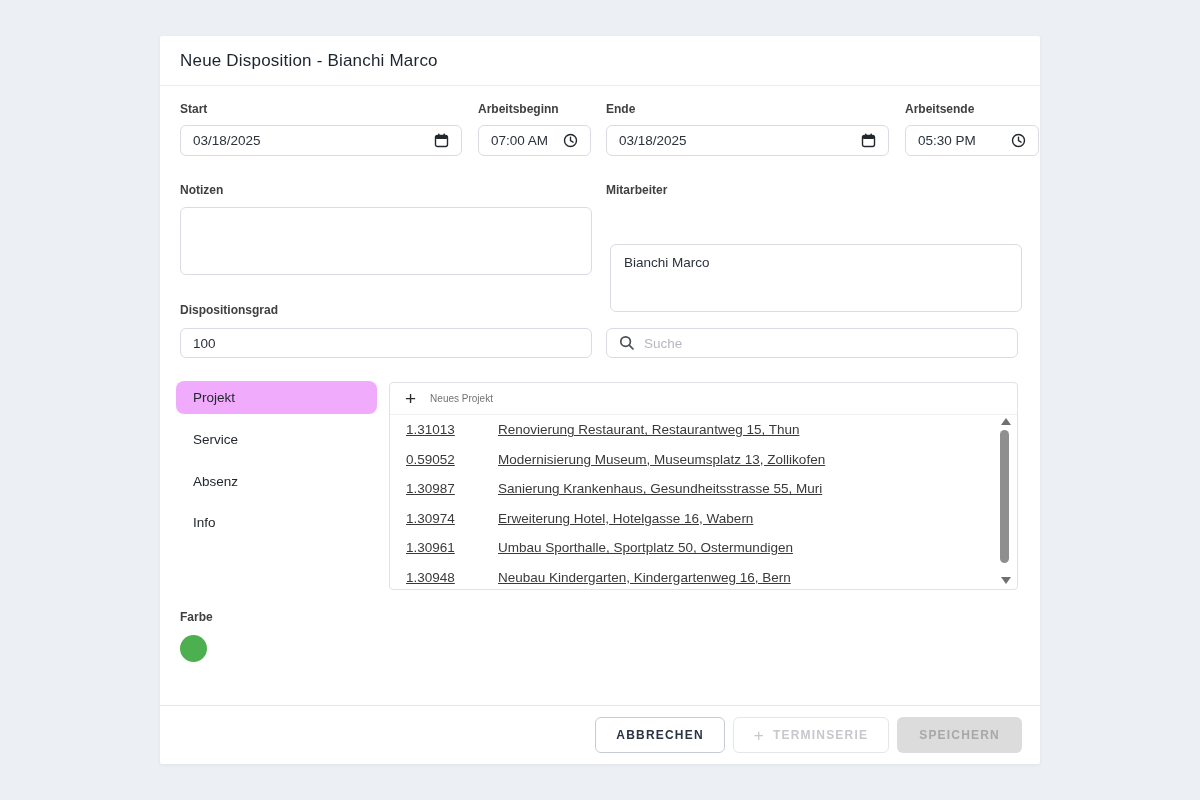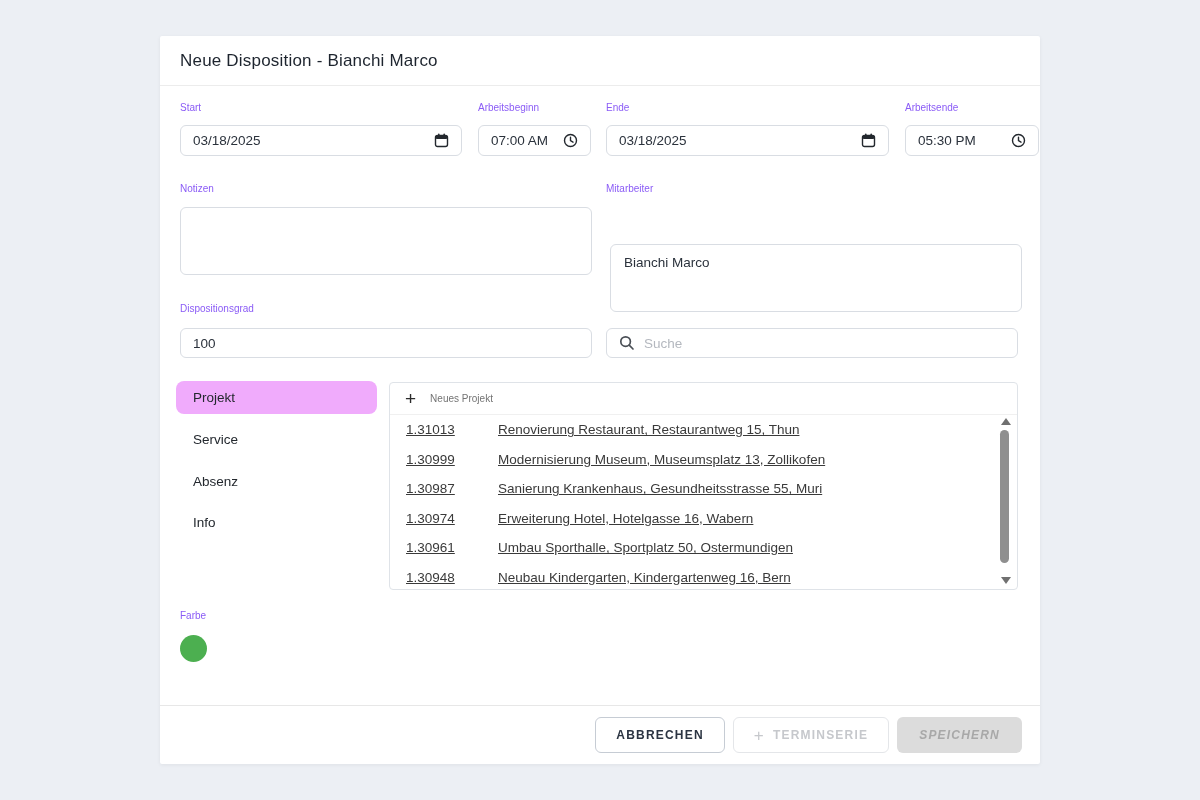--- a/index.html
+++ b/index.html
@@ -17,21 +17,21 @@
     box-shadow:0 1px 4px rgba(0,0,0,0.06);
   }
   .titlebar {
     position:absolute; left:0; top:0; right:0; height:50px;
     border-bottom:1px solid #ececec;
     display:flex; align-items:center; padding:0 20px;
   }
   .title { font-size:17px; font-weight:normal; color:#1d242e; letter-spacing:0.2px; }
 
   .field-label {
-    position:absolute; font-size:10px; font-weight:normal; color:#8b5cf6;
+    position:absolute; font-size:12px; font-weight:bold; color:#404040;
   }
   .text-input {
     position:absolute; border:1px solid #d9dde3; border-radius:6px;
     background:#fff; display:flex; align-items:center;
     padding:0 12px; height:31px;
   }
   .text-input input {
     border:none; outline:none; background:transparent; width:100%;
     font-family:"Liberation Sans", sans-serif; font-size:13.5px; color:#2b323c;
   }
@@ -97,21 +97,21 @@
   }
   .btn {
     height:36px; border-radius:6px; font-family:"Liberation Sans", sans-serif;
     font-size:12px; font-weight:bold; letter-spacing:1.2px;
     display:flex; align-items:center; justify-content:center;
     padding:0 20px; cursor:pointer; background:#fff;
   }
   .btn-cancel { border:1px solid #c6ccd4; color:#2b3442; }
   .btn-series { border:1px solid #e4e6e9; color:#c6c8cc; cursor:default; gap:8px; }
   .btn-series .plus-glyph-btn { font-size:17px; font-weight:400; line-height:1; color:#c6c8cc; }
-  .btn-save { border:none; background:#dcdcdc; color:#a8a8a8; cursor:default; padding:0 22px;font-style:italic; }
+  .btn-save { border:none; background:#dcdcdc; color:#a8a8a8; cursor:default; padding:0 22px; }
 
   svg { display:block; }
 </style>
 </head>
 <body>
 
 <div class="modal">
 
   <div class="titlebar">
     <span class="title">Neue Disposition - Bianchi Marco</span>
@@ -203,21 +203,21 @@
     <div class="list-header">
       <span class="plus-glyph">+</span>
       <span class="new-project-placeholder">Neues Projekt</span>
     </div>
     <div class="list-rows">
       <div class="list-row">
         <span class="row-number">1.31013</span>
         <span class="row-name">Renovierung Restaurant, Restaurantweg 15, Thun</span>
       </div>
       <div class="list-row">
-        <span class="row-number">1.30999</span>
+        <span class="row-number">0.59052</span>
         <span class="row-name">Modernisierung Museum, Museumsplatz 13, Zollikofen</span>
       </div>
       <div class="list-row">
         <span class="row-number">1.30987</span>
         <span class="row-name">Sanierung Krankenhaus, Gesundheitsstrasse 55, Muri</span>
       </div>
       <div class="list-row">
         <span class="row-number">1.30974</span>
         <span class="row-name">Erweiterung Hotel, Hotelgasse 16, Wabern</span>
       </div>

